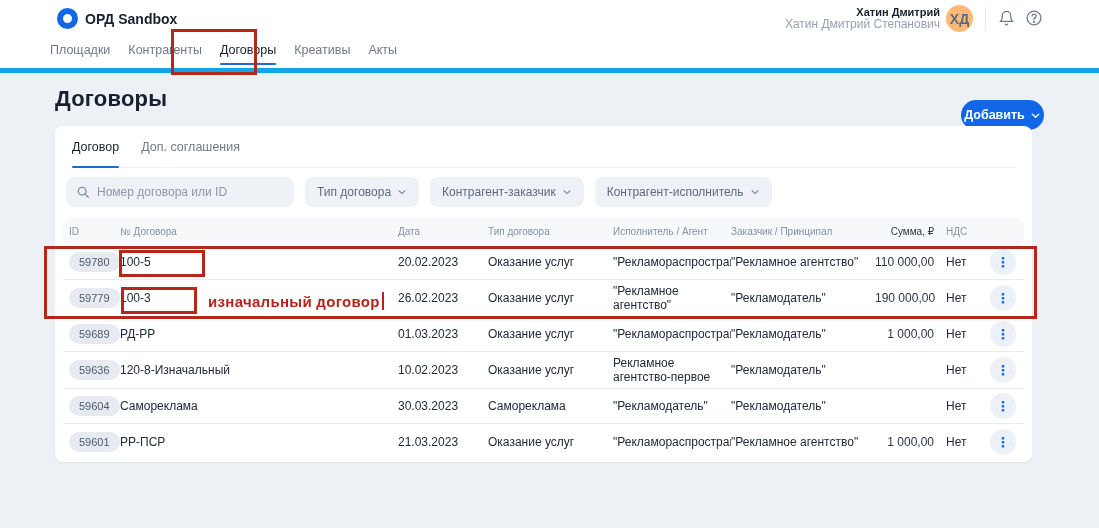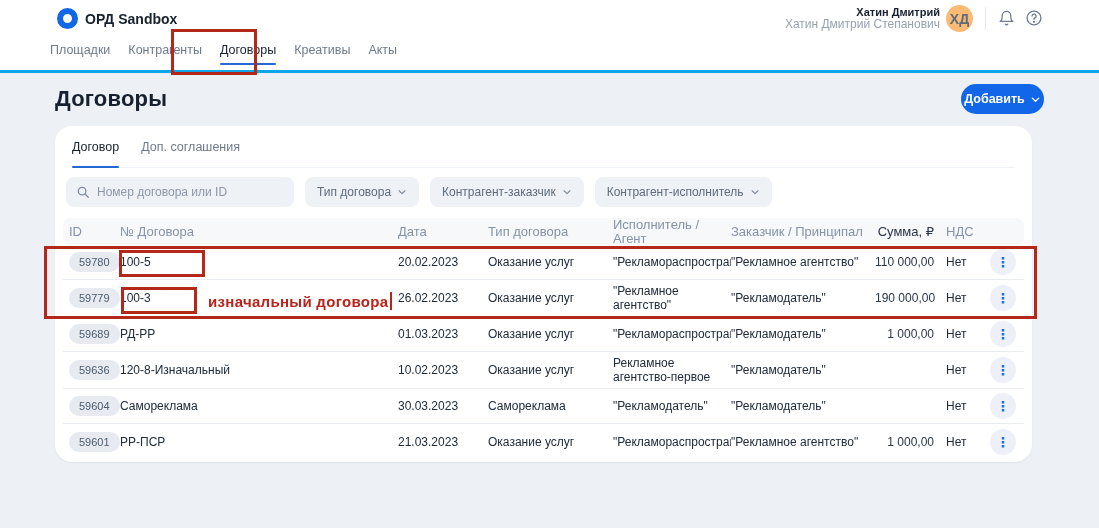--- a/index.html
+++ b/index.html
@@ -3,21 +3,21 @@
 <meta charset="utf-8">
 <style>
   * { margin:0; padding:0; box-sizing:border-box; }
   html,body { width:1099px; height:528px; }
   body {
     font-family:"Liberation Sans","DejaVu Sans",sans-serif;
     background:#edf0f5; color:#17202e; overflow:hidden; position:relative;
   }
   
   .topbar { position:absolute; left:0; top:0; width:1099px; height:73px;
-    background:#ffffff; border-bottom:3px solid #0ea5e9; }
+    background:#ffffff; border-bottom:5px solid #0ea5e9; }
   .brand { position:absolute; left:57px; top:8px; display:flex; align-items:center; gap:7px; }
   .logo-ring { width:21px; height:21px; border-radius:50%; border:6px solid #1266e8; background:#fff; }
   .brand-title { font-size:14px; font-weight:bold; color:#17202e; }
   .userblock { position:absolute; right:159px; top:6px; text-align:right; }
   .user-name { font-size:11px; font-weight:bold; color:#17202e; line-height:13px; }
   .user-full { font-size:12px; color:#97a1b0; line-height:10px; }
   .avatar { position:absolute; left:946px; top:5px; width:27px; height:27px; border-radius:50%;
     background:#fdba74; color:#5a6b7e; font-size:14px; font-weight:bold;
     display:flex; align-items:center; justify-content:center; }
   .hdr-divider { position:absolute; left:985px; top:7px; width:1px; height:23px; background:#e6eaef; }
@@ -26,27 +26,27 @@
   .bell { left:995px; }
   .help { left:1023px; }
   
   .nav { position:absolute; left:50px; top:43px; display:flex; gap:18px; }
   .nav-item { font-size:12.5px; color:#6e7a8a; padding-bottom:10px; position:relative; cursor:pointer; }
   .nav-item.active { color:#17202e; }
   .nav-item.active::after { content:""; position:absolute; left:0; right:0; bottom:2px; height:2px;
     background:#2468d6; border-radius:2px; }
   
   .page-title { position:absolute; left:55px; top:86px; font-size:22px; font-weight:bold; letter-spacing:.2px; }
-  .add-btn { position:absolute; left:961px; top:84px; width:83px; height:30px; background:#1266e8;
+  .add-btn { position:absolute; left:961px; top:100px; width:83px; height:30px; background:#1266e8;
     color:#fff; border:none; border-radius:15px; font-size:12.5px; font-weight:bold;
     font-family:inherit; display:flex; align-items:center; justify-content:center; gap:5px; cursor:pointer; }
   .add-btn svg { margin-top:1px; }
   
   .card { position:absolute; left:55px; top:126px; width:977px; height:336px; background:#fff;
-    border-radius:17px; box-shadow:0 1px 2px rgba(20,30,50,.06); }
+    border-radius:8px; box-shadow:0 1px 2px rgba(20,30,50,.06); }
   .card-tabs { position:absolute; left:17px; top:14px; right:17px; height:28px;
     border-bottom:1px solid #edf0f4; display:flex; gap:22px; }
   .ctab { font-size:12.5px; color:#6e7a8a; padding-bottom:10px; position:relative; cursor:pointer; }
   .ctab.active { color:#17202e; }
   .ctab.active::after { content:""; position:absolute; left:0; right:0; bottom:-1px; height:2px;
     background:#2468d6; border-radius:2px; }
   
   .filters { position:absolute; left:11px; top:51px; display:flex; gap:11px; }
   .search-box { width:228px; height:30px; background:#eef1f6; border-radius:8px;
     display:flex; align-items:center; padding:0 10px; gap:7px; }
@@ -54,21 +54,21 @@
     font-size:12px; color:#17202e; width:100%; }
   .search-box input::placeholder { color:#8c98a9; }
   .dropdown { height:30px; background:#eef1f6; border-radius:8px; display:flex; align-items:center;
     gap:6px; padding:0 12px; font-size:12px; color:#5f6c7d; cursor:pointer; white-space:nowrap; }
   .chev { color:#7d8a9b; display:flex; }
   
   .tbl { position:absolute; left:8px; top:92px; width:961px; }
   .trow { display:grid; grid-template-columns:57px 278px 90px 125px 118px 144px 63px 52px 34px;
     align-items:center; }
   .thead { background:#f6f8fa; border-radius:8px; height:27px; }
-  .thead .tc { font-size:13px; color:#8493a8; }
+  .thead .tc { font-size:10px; color:#8493a8; }
   .tc { font-size:12px; color:#202b3a; padding-right:10px; line-height:14px; overflow:hidden; }
   .tc.c-id { padding-left:6px; }
   .tc.c-sum { text-align:right; padding-right:4px; color:#2a3546; }
   .tc.c-exec, .tc.c-cust { white-space:normal; word-break:normal; max-height:30px; }
   .tc.c-exec { white-space:normal; }
   .tbody .trow { min-height:35px; border-bottom:1px solid #e9edf2; padding:4px 0; }
   .tbody .trow:last-child { border-bottom:none; }
   .idpill { display:inline-block; background:#e7ebf1; color:#4c5b6e; font-size:11px;
     border-radius:10px; padding:3px 10px; }
   .dots-btn { width:26px; height:26px; border-radius:50%; background:#edf1f7; border:none;
@@ -272,15 +272,15 @@
   </div>
 </div>
   </div>
 </div>
 
 <div class="anno-box anno-nav"></div>
 <div class="anno-box anno-rows"></div>
 <div class="anno-box anno-num1"></div>
 <div class="anno-box anno-num2"></div>
 <div class="anno-text">
-  <span>изначальный договора</span>
+  <span>изначальный договор</span>
     <span class="anno-caret"></span>
 </div>
 
 </body></html>

